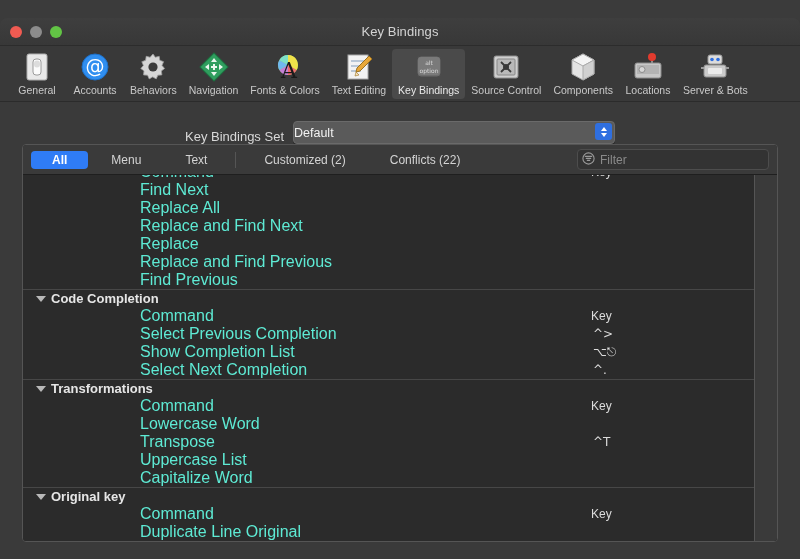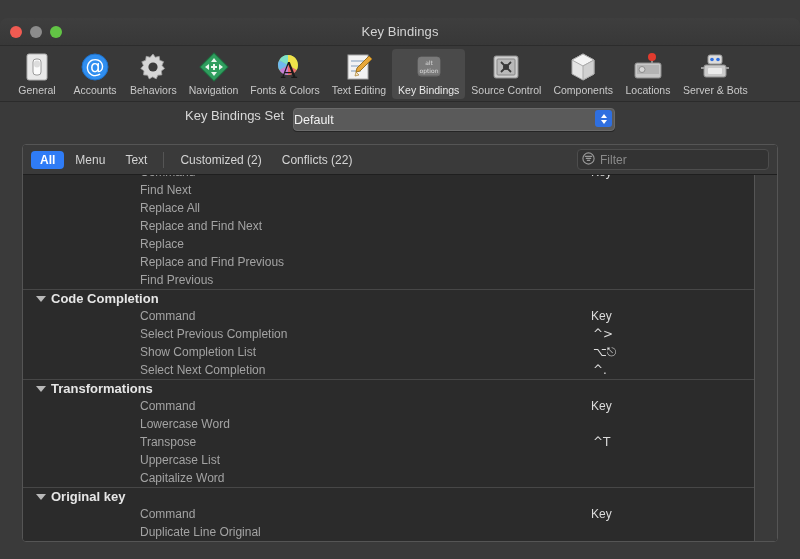--- a/index.html
+++ b/index.html
@@ -44,21 +44,21 @@
     padding:2px 6px 3px 6px;border-radius:4px;
     min-width:46px;cursor:default;
   }
   .tbitem.selected{background:#4a4a4a;}
   .tbicon{width:32px;height:32px;display:block;}
   .tblabel{font-size:10.5px;color:#c9c9c9;margin-top:1px;white-space:nowrap;}
   .tbitem.selected .tblabel{color:#eaeaea;}
   
   .body{padding:0 14px;box-sizing:border-box;}
   .setrow{
-    display:flex;align-items:flex-start;justify-content:center;
+    display:flex;align-items:flex-end;justify-content:center;
     height:42px;padding-top:6px;box-sizing:border-box;
   }
   .setlabel{font-size:13px;color:#d8d8d8;margin-right:9px;}
   .popup{
     position:relative;width:320px;height:21px;
     background:#5a5a5a;border:1px solid #6a6a6a;border-radius:4px;
     display:flex;align-items:center;
     box-shadow:0 1px 0 rgba(0,0,0,.35);
   }
   .popup .val{font-size:12.5px;color:#f2f2f2;padding-left:0;}
@@ -74,21 +74,21 @@
   .panel{
     position:relative;margin:0 8px;height:398px;
     border:1px solid #555;border-radius:4px;
     background:#2b2b2b;overflow:hidden;box-sizing:border-box;
   }
   .tabbar{
     height:30px;background:#3a3a3a;border-bottom:1px solid #1f1f1f;
     display:flex;align-items:center;padding:0 8px;box-sizing:border-box;
   }
   .tab{
-    font-size:12px;color:#d4d4d4;padding:2px 9px;border-radius:4px;
+    font-size:12px;color:#d4d4d4;padding:2px 21px;border-radius:4px;
     margin-right:2px;white-space:nowrap;cursor:default;
   }
   .tab.active{background:#2f7cf6;color:#fff;font-weight:bold;}
   .tabsep{width:1px;height:16px;background:#555;margin:0 7px 0 5px;}
   .spacer{flex:1;}
   .filterbox{
     position:relative;width:190px;height:19px;
     background:#333;border:1px solid #4d4d4d;border-radius:4px;
     display:flex;align-items:center;
   }
@@ -98,21 +98,21 @@
   .list{
     position:absolute;left:0;right:0;top:30px;bottom:0;
     background:#2b2b2b;overflow:hidden;
   }
   .listinner{position:relative;width:100%;}
   .row{
     position:relative;height:18px;display:flex;align-items:center;
     box-sizing:border-box;
   }
   .row .cmd{
-    position:absolute;left:117px;font-size:12px;color:#a3a3a3;white-space:nowrap;
+    position:absolute;left:117px;font-size:16px;color:#5eead4;white-space:nowrap;
   }
   .row.hdr .cmd{font-weight:normal;}
   .row .key{
     position:absolute;left:568px;font-size:12px;color:#dcdcdc;white-space:nowrap;
   }
   .row.hdr .key{font-weight:normal;}
   .row .keysym{
     position:absolute;left:570px;font-size:12px;color:#dcdcdc;white-space:nowrap;
     font-family:"DejaVu Sans",sans-serif;
   }

